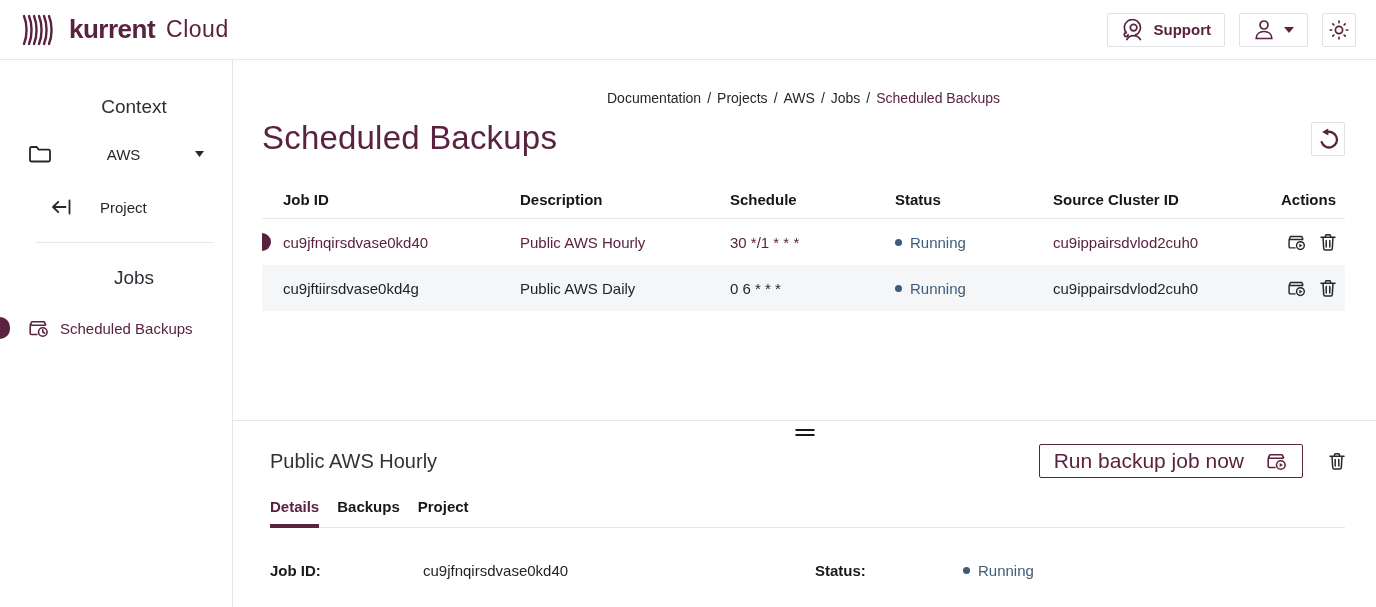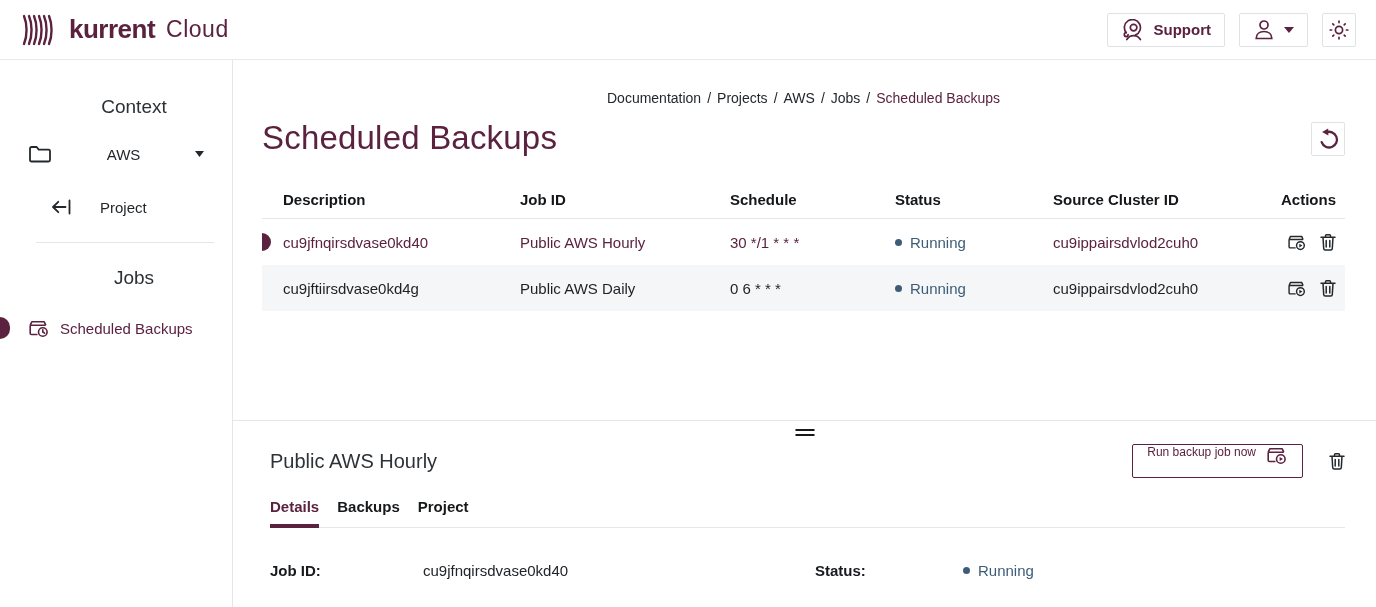--- a/index.html
+++ b/index.html
@@ -68,22 +68,22 @@
   .splitter { border-top:1px solid #e4e7e9; height:18px; position:relative; }
   .split-handle { position:absolute; left:50%; transform:translateX(-50%); top:8px;
                   width:19px; height:7px; border-top:2px solid #16181a;
                   border-bottom:2px solid #16181a; cursor:row-resize; }
 
   
   .detail-panel { padding:6px 31px 0 37px; }
   .detail-head { display:flex; align-items:center; }
   .detail-title { font-size:20px; font-weight:400; color:#2e3338; }
   .run-btn { margin-left:auto; height:34px; border:1px solid #5b2240; border-radius:2px;
-             background:#fff; color:#5b2240; font-size:12px; display:flex; align-items:flex-start;
-             gap:10px; padding:0 14px; cursor:pointer; }
+             background:#fff; color:#5b2240; font-size:21px; display:flex; align-items:center;
+             gap:22px; padding:0 14px; cursor:pointer; }
   .panel-trash { background:none; border:none; cursor:pointer; margin-left:26px; display:flex; }
   .tabs { display:flex; gap:18px; margin-top:20px; border-bottom:1px solid #e4e7e9; }
   .tab { font-size:15px; font-weight:700; color:#16181a; padding-bottom:9px; cursor:pointer;
          border-bottom:4px solid transparent; margin-bottom:-1px; }
   .tab.active { color:#5b2240; border-bottom-color:#5b2240; }
   .fields { display:grid; grid-template-columns:545px auto; margin-top:34px; row-gap:25px; font-size:15px; }
   .field { display:flex; align-items:center; }
   .field .flabel { font-weight:700; color:#17191c; width:153px; flex:none; }
   .field.right .flabel { width:148px; }
   .field .fvalue { color:#212529; }
@@ -204,22 +204,22 @@
           <svg width="24" height="24" viewBox="0 0 26 26">
             <path d="M12.5 5.6 A8.5 8.5 0 1 1 5.5 14.7" fill="none" stroke="#5b2240" stroke-width="2.5" stroke-linecap="round" transform="rotate(-14 13 13)"></path>
             <path d="M13.2 1.6 L6.6 5.5 L13.4 9.3 Z" fill="#5b2240"></path>
           </svg>
         </span>
       </button>
     </div>
 
     <div class="jobs-table">
       <div class="t-row t-head">
+        <div class="t-cell">Job ID</div>
         <div class="t-cell">Description</div>
-        <div class="t-cell">Job ID</div>
         <div class="t-cell">Schedule</div>
         <div class="t-cell">Status</div>
         <div class="t-cell">Source Cluster ID</div>
         <div class="t-cell">Actions</div>
       </div>
 
       <div class="t-row t-body-row selected">
         <span class="row-marker"></span>
         <div class="t-cell">cu9jfnqirsdvase0kd40</div>
         <div class="t-cell">Public AWS Hourly</div>

